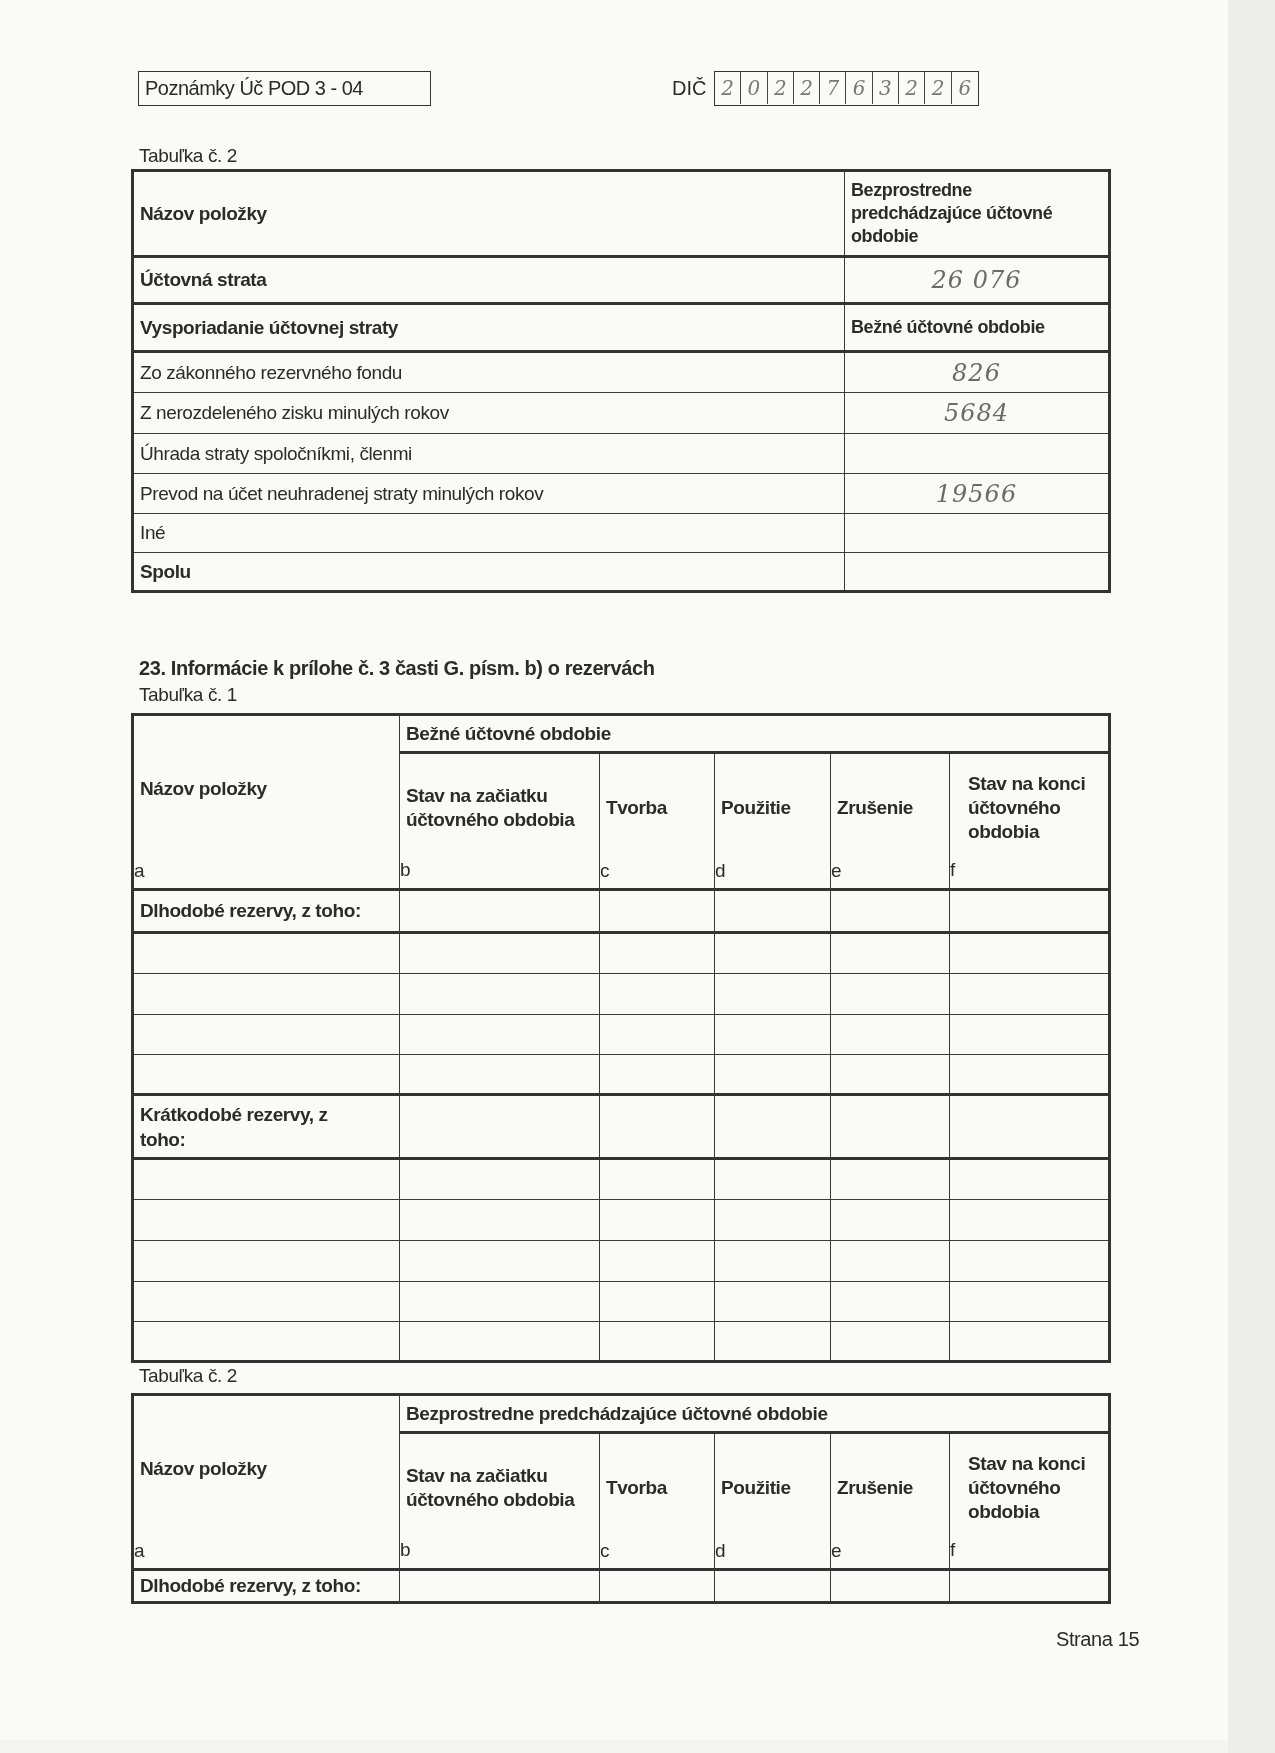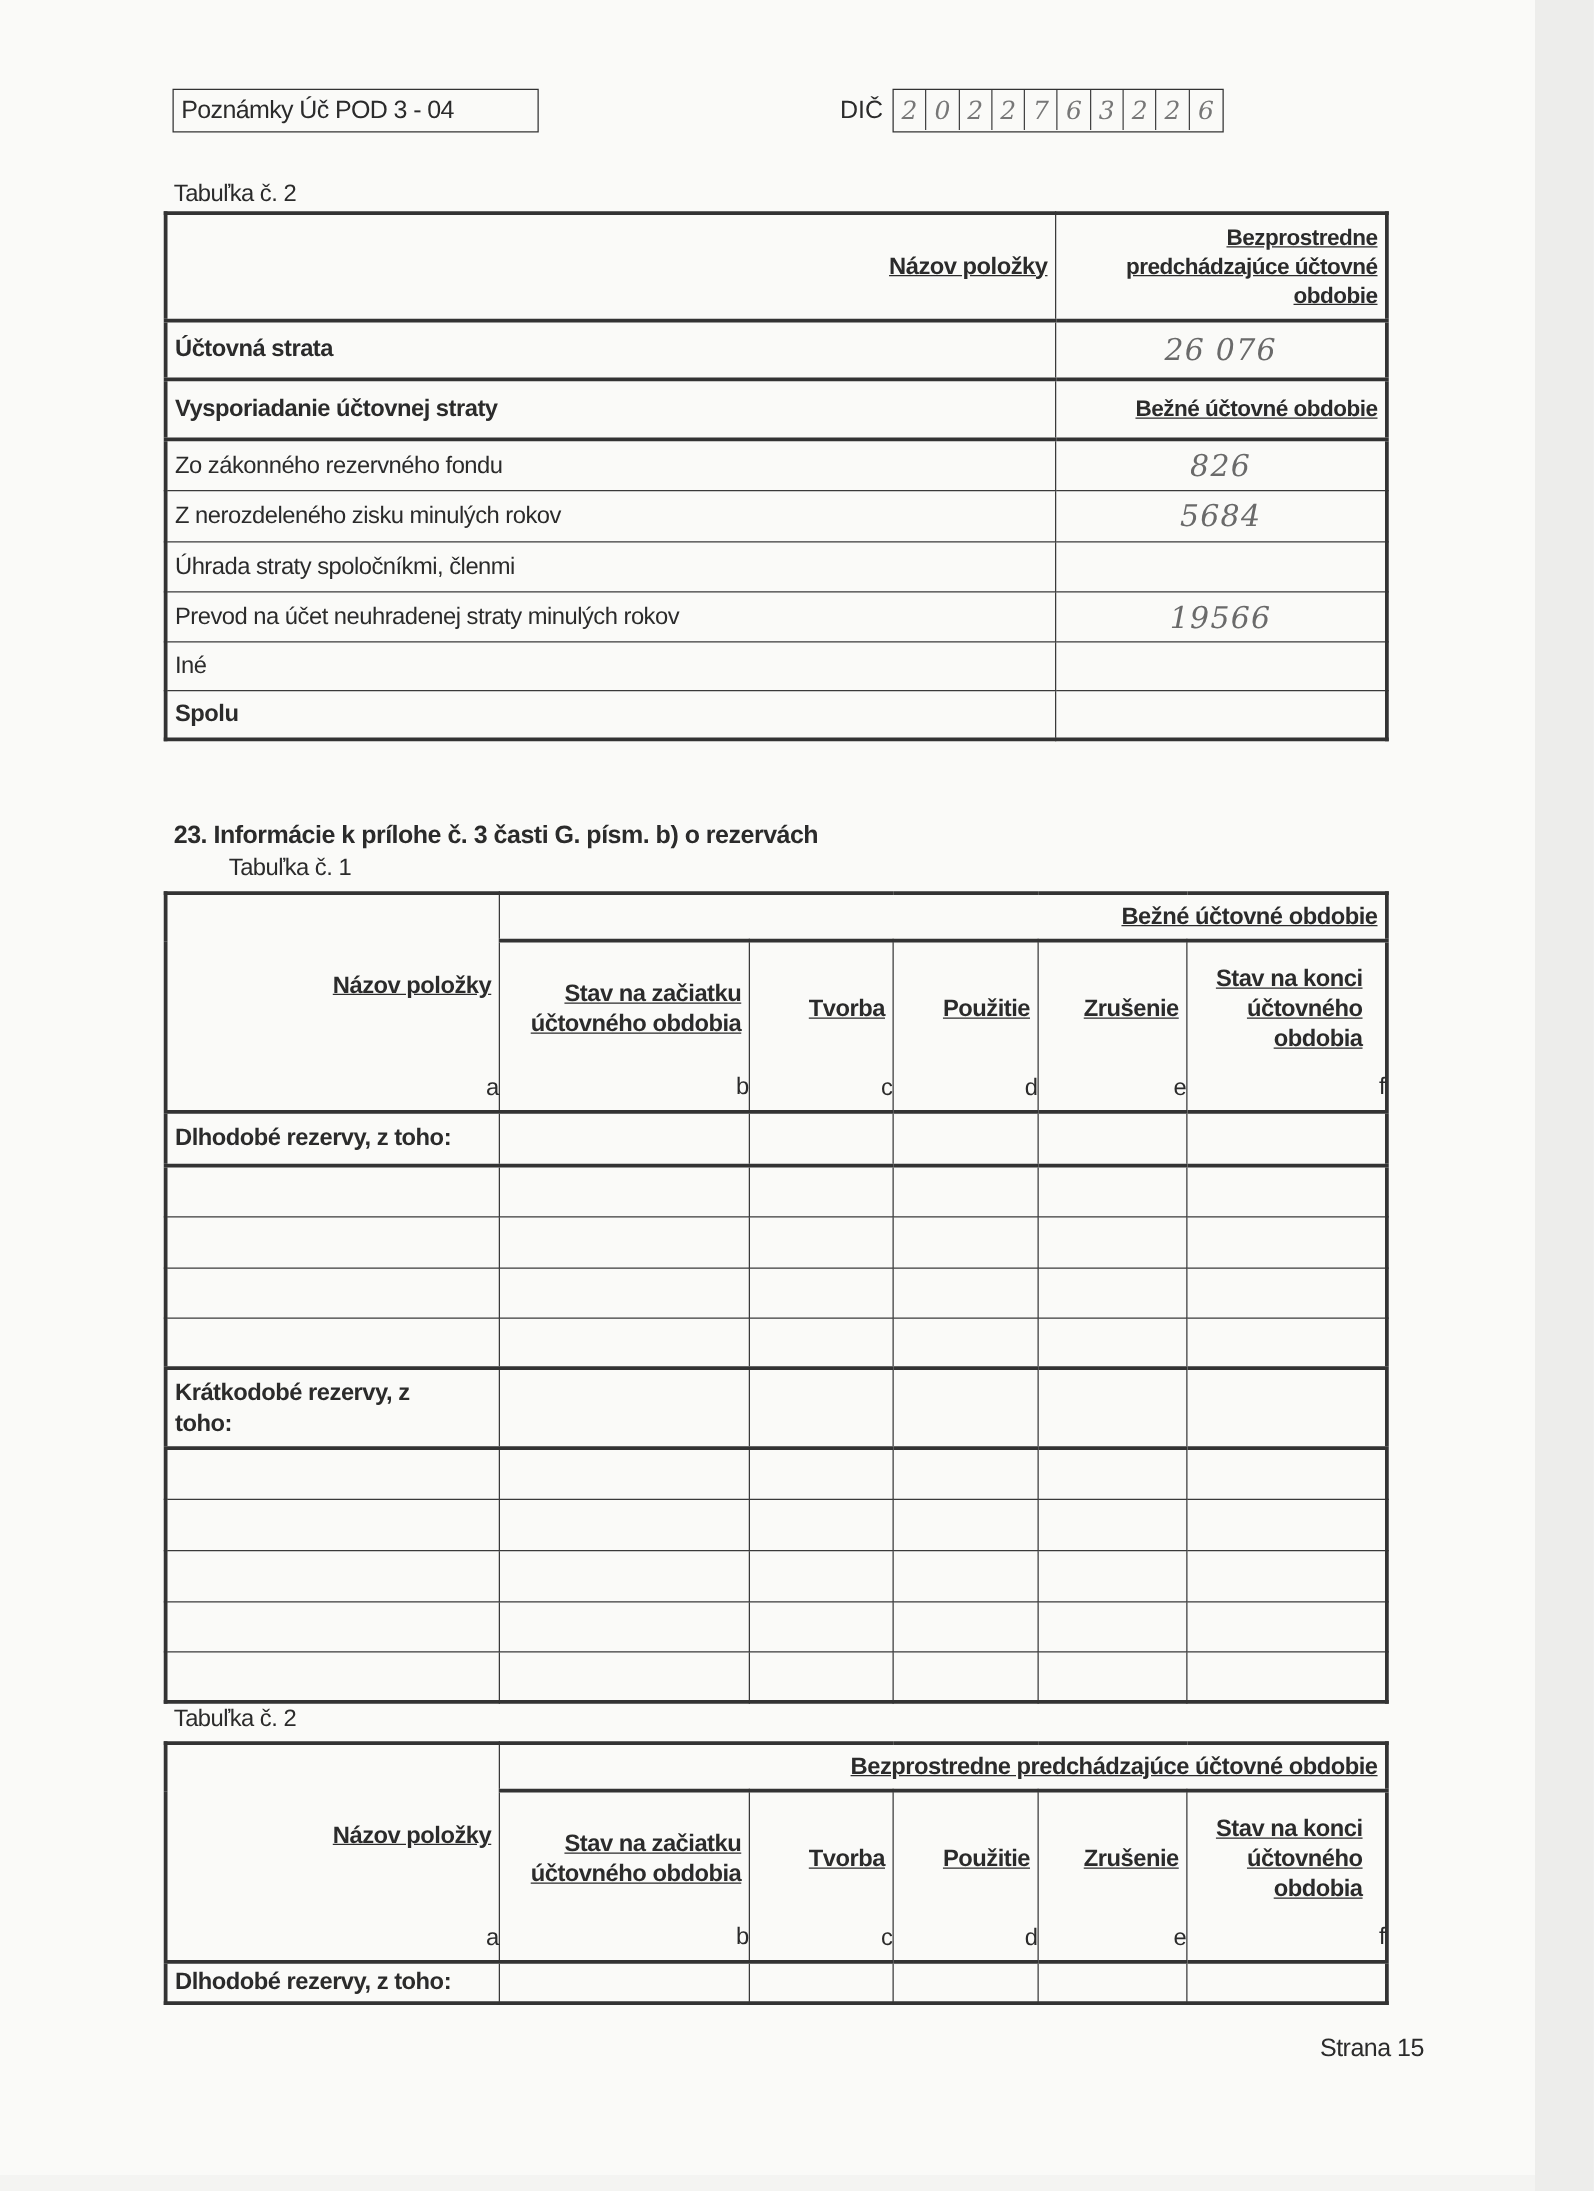--- a/index.html
+++ b/index.html
@@ -14,21 +14,21 @@
   .dic-boxes{left:714px;top:71px;height:35px;display:flex;border:1.5px solid #333;box-sizing:border-box;}
   .dic-box{width:26.3px;height:32px;border-right:1px solid #444;box-sizing:border-box;
     font-family:"DejaVu Serif",serif;font-style:italic;color:#777;font-size:20px;text-align:center;line-height:32px;}
   .dic-box:last-child{border-right:none;}
   .cap{font-size:19px;letter-spacing:-0.4px;}
   .sec{font-size:20px;font-weight:bold;letter-spacing:-0.4px;}
   table{border-collapse:collapse;position:absolute;table-layout:fixed;}
   td{border:1.5px solid #3a3a3a;padding:0 6px;font-size:19px;letter-spacing:-0.4px;box-sizing:border-box;}
   .thick-b td{border-bottom:3px solid #333;}
   .b{font-weight:bold;}
-  .c{text-align:right;text-decoration:underline;}
+  .c{text-align:left;}
   .hw{font-family:"DejaVu Serif",serif;font-style:italic;color:#6a6a6a;font-size:24px;text-align:center;letter-spacing:1px;}
   .outer{border:3px solid #333;}
   .strana{left:1056px;top:1628px;font-size:20px;letter-spacing:-0.4px;}
 </style>
 </head>
 <body>
 
 <div class="page"></div>
 <div class="rstrip"></div>
 
@@ -87,21 +87,21 @@
     <td class="hw"></td>
   </tr>
   <tr style="height:39px;padding-left:46px;">
     <td class="b">Spolu</td>
     <td class="hw"></td>
   </tr>
 </tbody>
   </table>
 
 <div class="abs sec" style="left:139px;top:657px;">23.  Informácie k prílohe č. 3 časti G. písm. b) o rezervách</div>
-<div class="abs cap" style="left:139px;top:684px;margin-left:44px;">Tabuľka č. 1</div>
+<div class="abs cap" style="left:139px;top:684px;">Tabuľka č. 1</div>
 
 <table class="outer" style="left:131px;top:713px;width:977px;">
   <colgroup>
     <col style="width:267px">
       <col style="width:200px">
       <col style="width:115px">
       <col style="width:116px">
       <col style="width:119px">
       <col style="width:160px">
   </colgroup>

